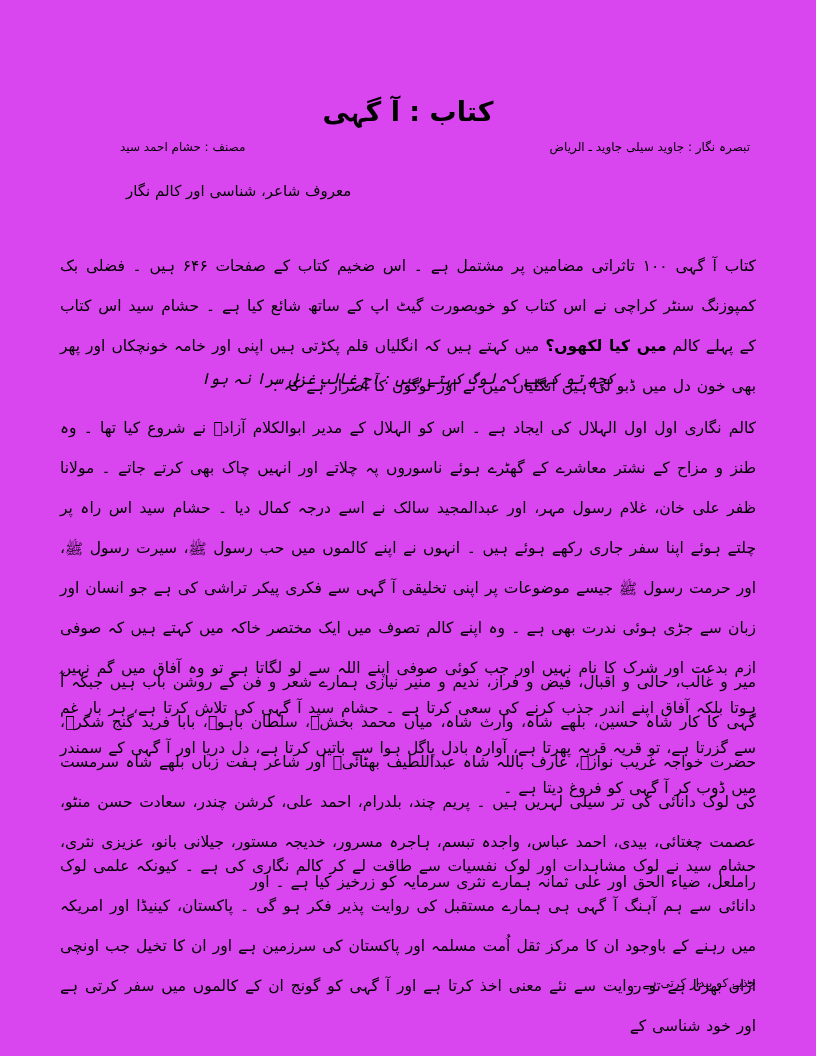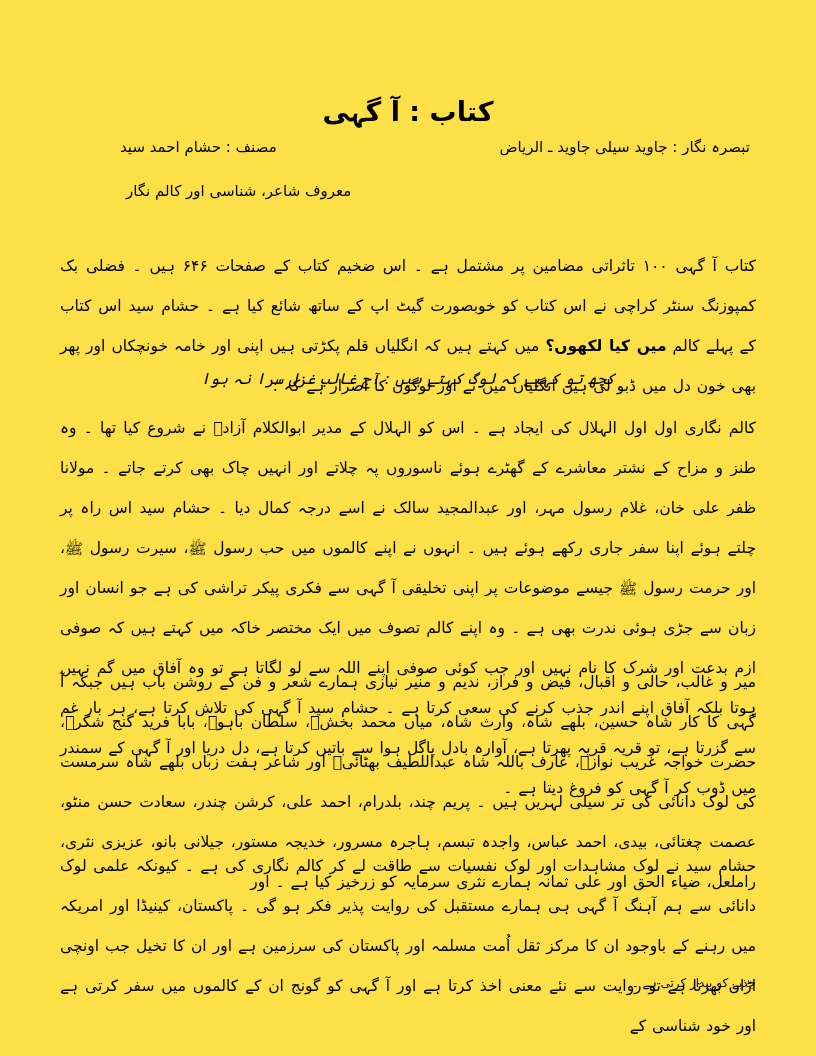--- a/index.html
+++ b/index.html
@@ -15,21 +15,21 @@
     font-family: "DejaVu Sans", "Liberation Sans", sans-serif;
     color: #000000;
     overflow: hidden;
   }
 
   .page {
     position: absolute;
     inset: 0;
     width: 816px;
     height: 1056px;
-    background: #fde047;
+    background: #d946ef;
   }
 
   
   .doc-title {
     position: absolute;
     top: 74px;
     left: 0;
     width: 816px;
     text-align: center;
     font-size: 27px;
@@ -42,21 +42,21 @@
   
   .byline-row {
     position: absolute;
     left: 60px;
     width: 696px;
     display: flex;
     flex-direction: row-reverse;
     justify-content: space-between;
     align-items: baseline;
     direction: rtl;
-    font-size: 15px;
+    font-size: 12px;
     line-height: 22px;
     white-space: nowrap;
   }
   .byline-row.row1 { top: 136px; }
   .byline-author   { margin-left: 0; margin-right: 0; padding-left: 60px; }
   .byline-reviewer { padding-right: 6px; }
 
   .byline-sub {
     position: absolute;
     top: 180px;

